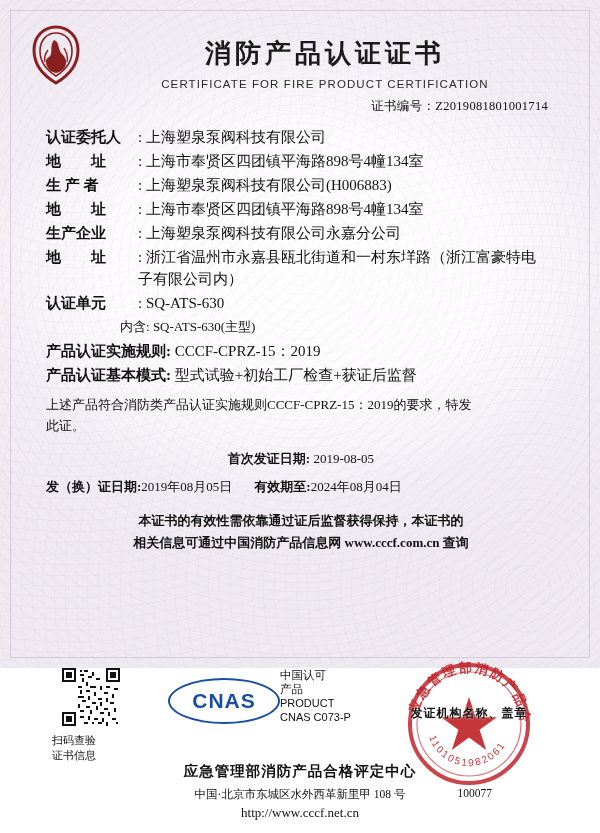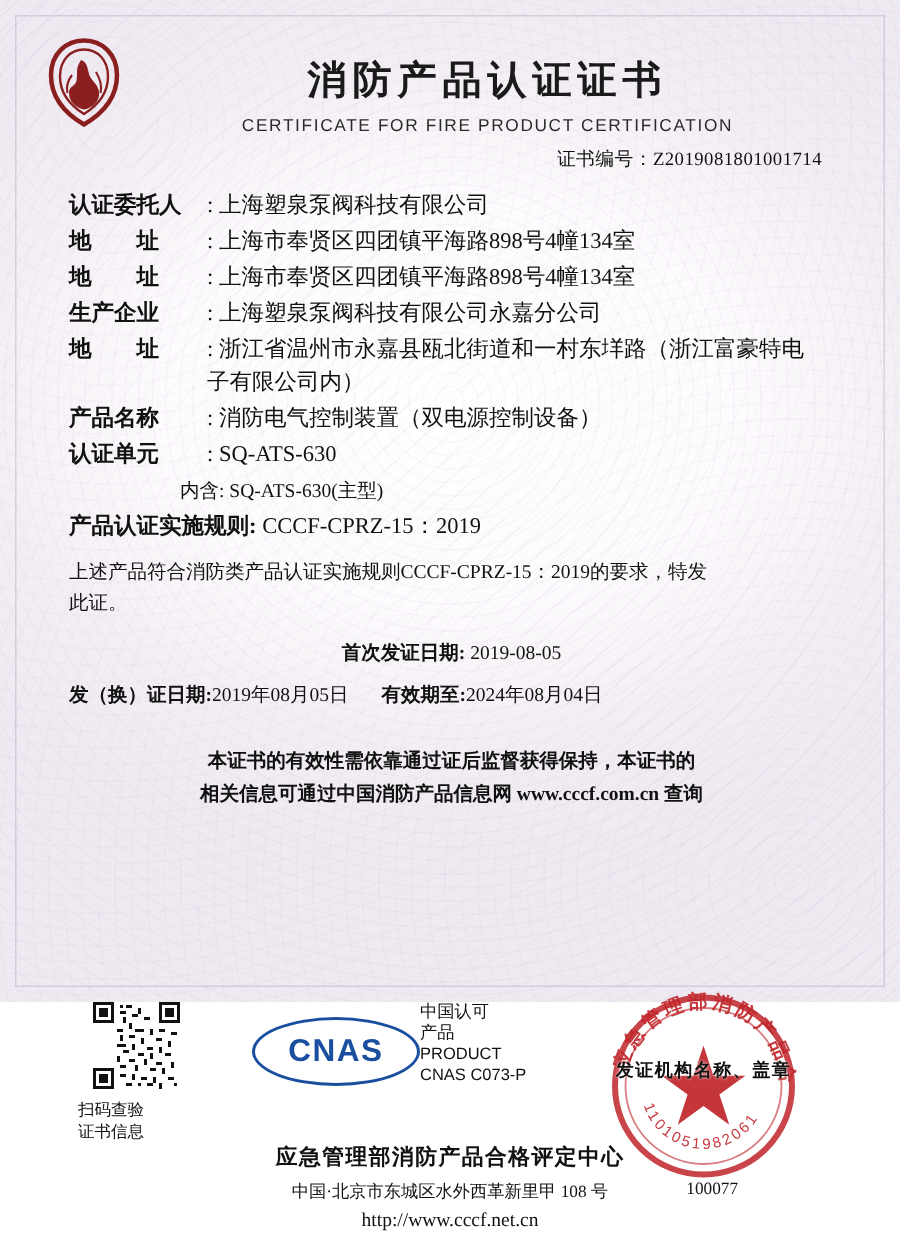--- a/index.html
+++ b/index.html
@@ -79,21 +79,21 @@
   }
   .issue-first{
     margin-top:14px;text-align:center;font-size:13px;color:#111;font-weight:bold;
   }
   .issue-first .v{font-weight:normal;}
   .issue-line{
     margin-top:10px;display:flex;font-size:13px;color:#111;
   }
   .valid{margin-left:22px;}
   .notice{
-    margin-top:24px;font-size:13px;line-height:22px;color:#111;font-weight:bold;
+    margin-top:14px;font-size:13px;line-height:22px;color:#111;font-weight:bold;
     text-align:center;
   }
   .notice .l2{font-weight:bold;}
   
   .qr{
     position:absolute;left:62px;top:668px;width:58px;height:58px;
   }
   .qr-cap{
     position:absolute;left:52px;top:733px;width:80px;text-align:left;
     font-size:11px;color:#111;line-height:15px;
@@ -168,62 +168,68 @@
     <div class="row">
       <div class="lbl">认证委托人</div>
       <div class="val">: <span>上海塑泉泵阀科技有限公司</span></div>
     </div>
 
     <div class="row">
       <div class="lbl">地　　址</div>
       <div class="val">: <span>上海市奉贤区四团镇平海路898号4幢134室</span></div>
     </div>
 
+    <div class="row">
+      <div class="lbl">生 产 者</div>
+      <div class="val">: <span>上海塑泉泵阀科技有限公司(H006883)</span></div>
+    </div>
 
     <div class="row">
       <div class="lbl">地　　址</div>
       <div class="val">: <span>上海市奉贤区四团镇平海路898号4幢134室</span></div>
     </div>
 
     <div class="row">
       <div class="lbl">生产企业</div>
       <div class="val">: <span>上海塑泉泵阀科技有限公司永嘉分公司</span></div>
     </div>
 
     <div class="row tight">
       <div class="lbl">地　　址</div>
       <div class="val">: <span>浙江省温州市永嘉县瓯北街道和一村东垟路（浙江富豪特电</span></div>
     </div>
     <div class="row">
       <div class="lbl"></div>
       <div class="val">子有限公司内）</div>
     </div>
 
-    <div class="row">
-      <div class="lbl">产品名称</div>
-      <div class="val">: <span>消防电气控制装置（双电源控制设备）</span></div>
-    </div>
 
     <div class="row">
       <div class="lbl">认证单元</div>
       <div class="val">: <span>SQ-ATS-630</span></div>
     </div>
 
     <div class="inner-row">
       <div class="inner-lbl">内含:</div>
       <div class="val">&nbsp;<span>SQ-ATS-630(主型)</span></div>
     </div>
 
     <div class="row">
       <div class="val">
         <b>产品认证实施规则:</b>
         <span>CCCF-CPRZ-15：2019</span>
       </div>
     </div>
 
+    <div class="row">
+      <div class="val">
+        <b>产品认证基本模式:</b>
+        <span>型式试验+初始工厂检查+获证后监督</span>
+      </div>
+    </div>
 
 
     <div class="para">
       <div>上述产品符合消防类产品认证实施规则CCCF-CPRZ-15：2019的要求，特发</div>
       <div>此证。</div>
     </div>
 
     <div class="issue-first">
       <span>首次发证日期:</span>
       <span class="v">2019-08-05</span>

